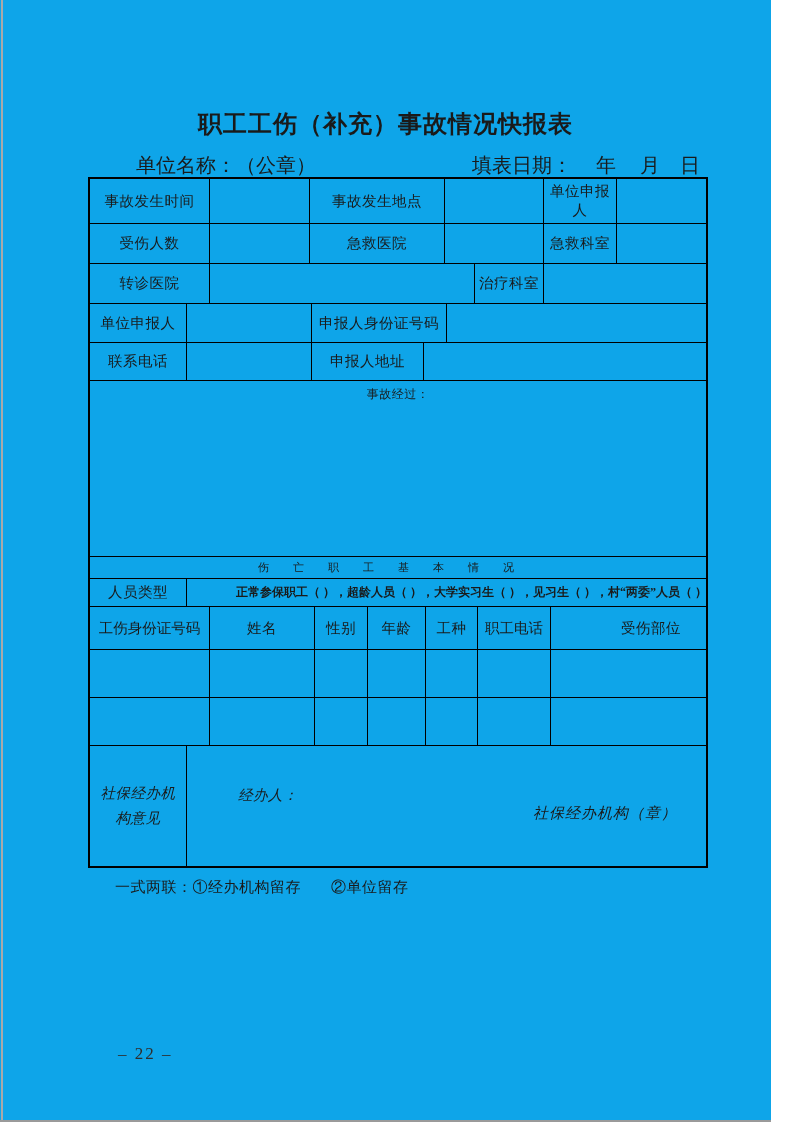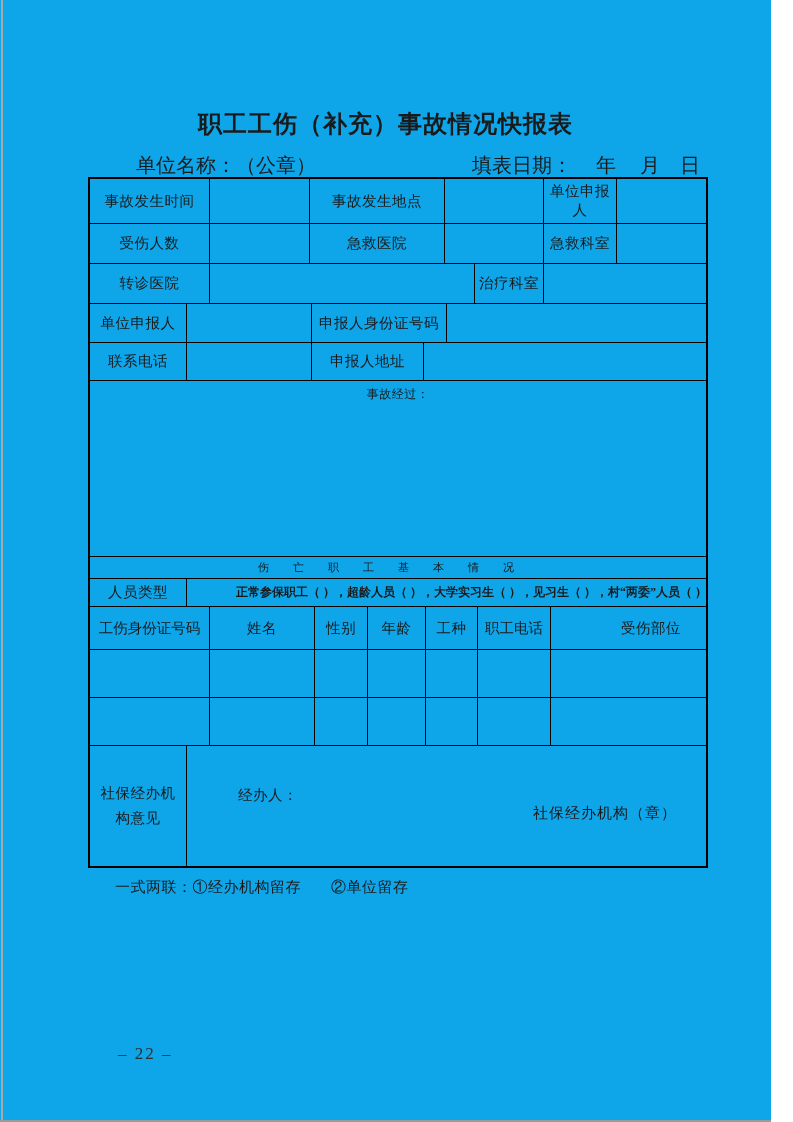--- a/index.html
+++ b/index.html
@@ -29,21 +29,21 @@
   .date-part-y { margin-left:24px; }
   .date-part-m { margin-left:24px; }
   .date-part-d { margin-left:20px; }
 
   .form-table {
     position:absolute; top:177px; left:88px; width:620px;
     border:2px solid #000;
     font-size:14.5px;
   }
   .tr { display:flex; border-bottom:1px solid #000; }
-  .tr:last-child { border-bottom:none; }
+  .tr:last-child { border-bottom:none;font-style:italic; }
   .td {
     display:flex; align-items:center; justify-content:center;
     border-right:1px solid #000;
     letter-spacing:0.5px; text-align:center;
   }
   .td:last-child { border-right:none; }
   .td.fill { flex:1 1 auto;margin-left:45px; }
   .desc-cell {
     height:175px; padding:5px 4px;
     font-size:12px; letter-spacing:0.5px;text-align:center;

